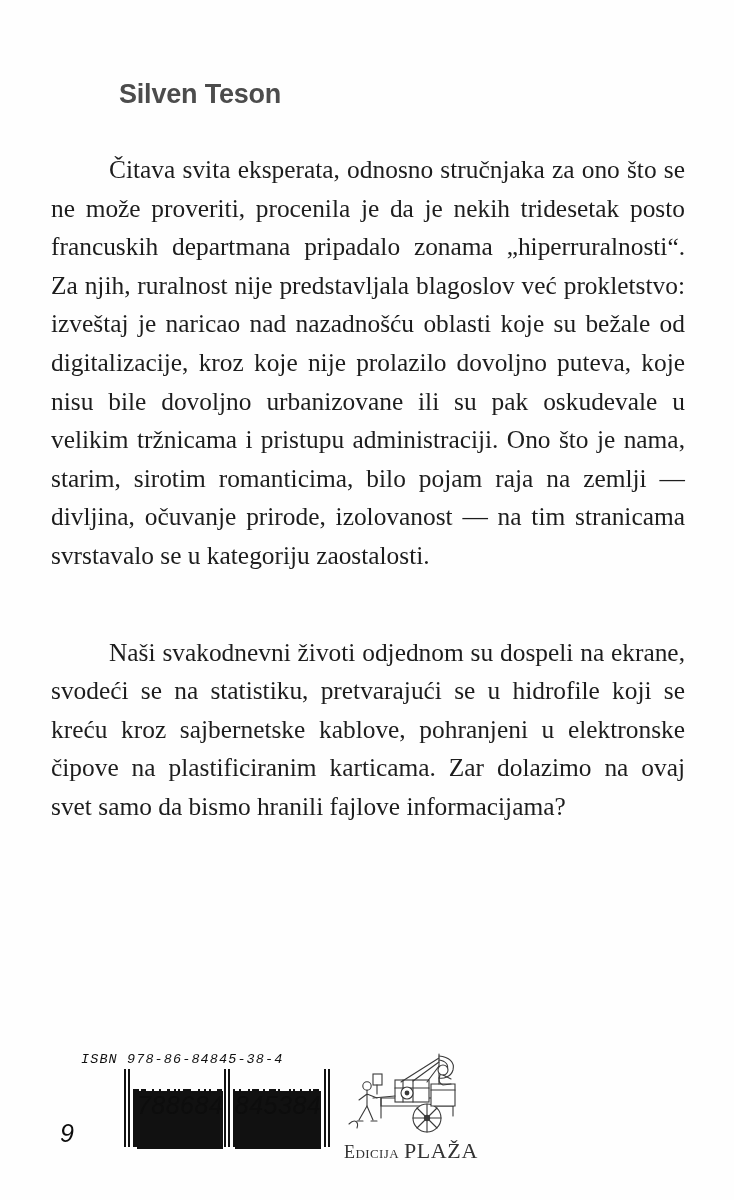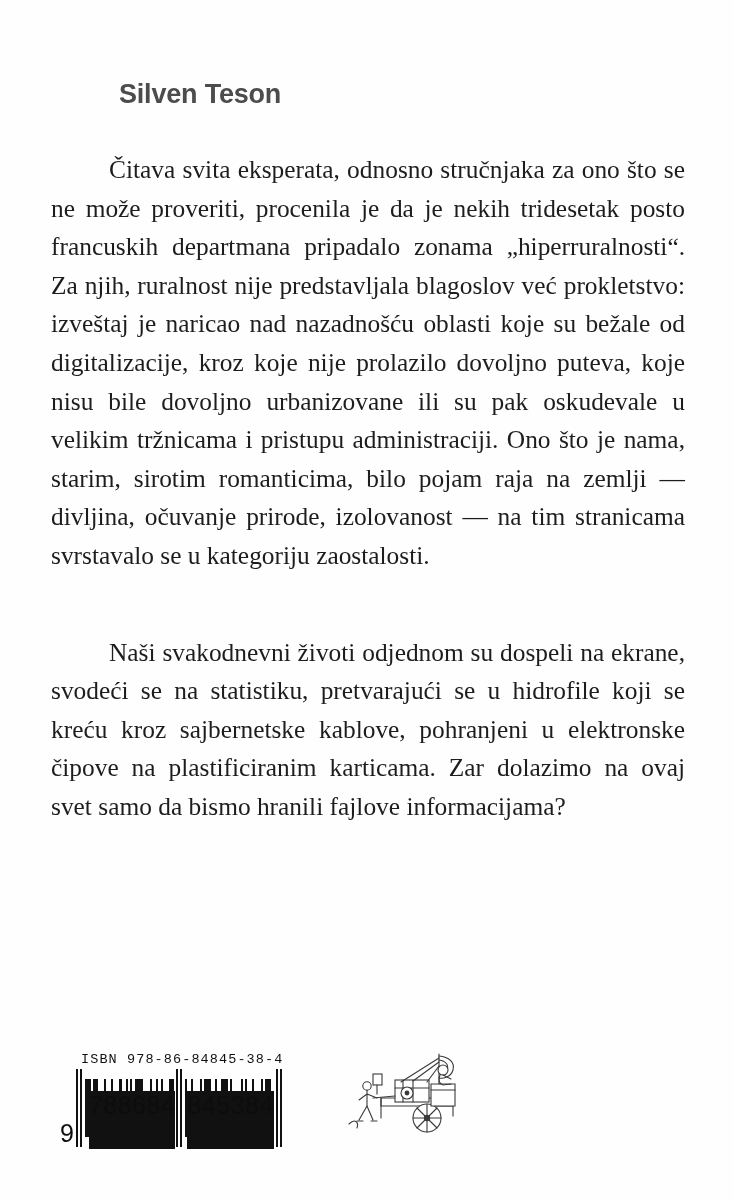--- a/index.html
+++ b/index.html
@@ -66,20 +66,21 @@
     top: 1040px;
     height: 150px;
   }
 
   
   .barcode-block {
     position: absolute;
     left: 60px;
     top: 12px;
     width: 235px;
+    font-style: italic;
   }
   .isbn-text {
     font-family: "Liberation Mono", "DejaVu Sans Mono", monospace;
     font-size: 13.5px;
     letter-spacing: 1.1px;
     color: #111;
     margin-left: 21px;
     white-space: nowrap;
   }
   .barcode-row {
@@ -93,22 +94,23 @@
     color: #0d0d0d;
     line-height: 1;
     padding-bottom: 1px;
     margin-right: 2px;
   }
   .barcode-bars {
     position: relative;
     height: 78px;
     width: 207px;
     display: flex;
-    align-items: center;
+    align-items: flex-end;
     gap: 0;
+    margin-left: 48px;
   }
   .barcode-bars span {
     display: block;
     background: #111;
     height: 58px;
   }
   .barcode-bars span.guard { height: 78px; }
   .barcode-digits {
     position: absolute;
     left: 0;
@@ -317,17 +319,21 @@
           <path d="M14 73 L20 73 M28 73 L34 73"></path>
 
           <path d="M30 50 L52 48"></path>
 
           <rect x="30" y="26" width="9" height="11" fill="#ffffff"></rect>
           <path d="M34 37 L34 46"></path>
 
           <path d="M6 76 C12 70 16 74 14 80"></path>
         </g>
       </svg>
+      <div class="plaza-wordmark">
+        <span>Edicija</span>
+        <span class="big">PLAŽA</span>
+      </div>
     </div>
 
 
   </div>
 </div>
 
 </body></html>

